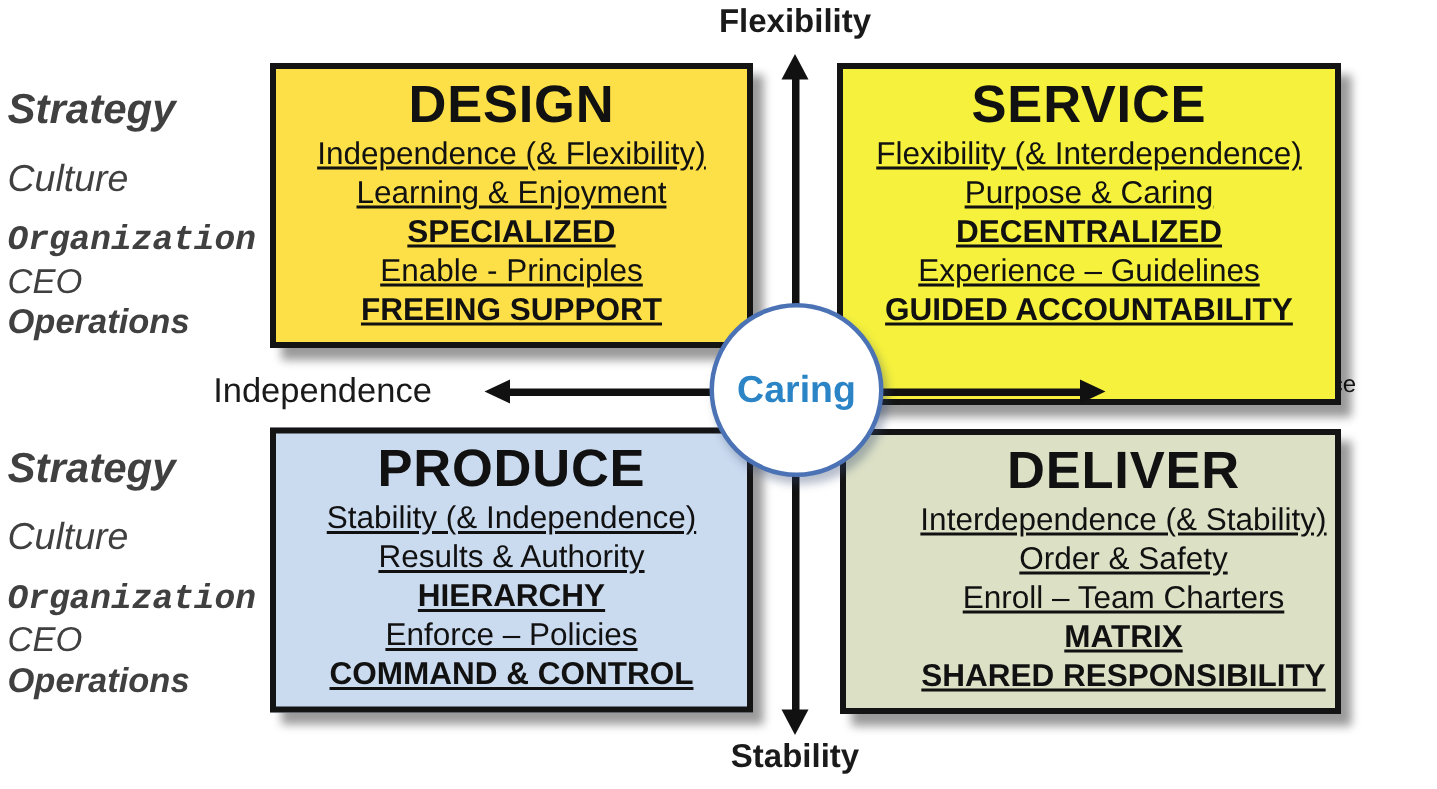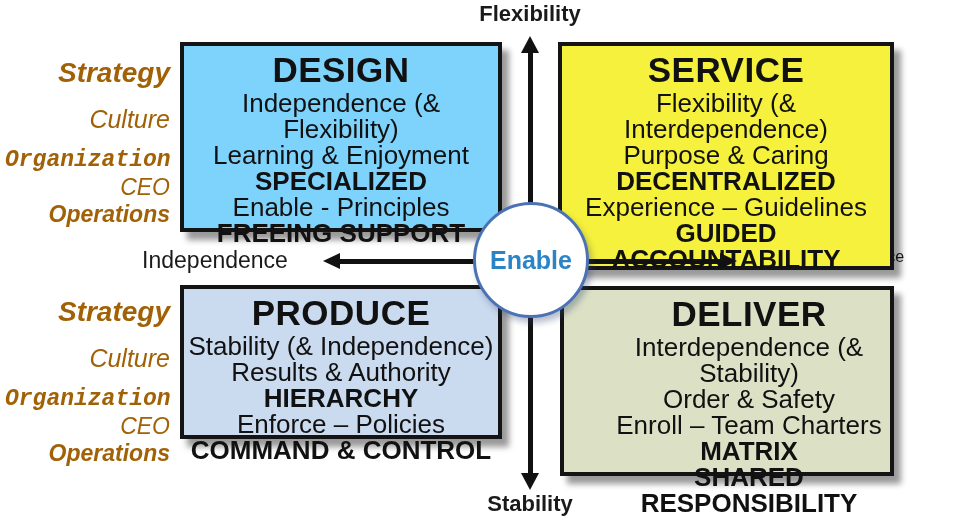--- a/index.html
+++ b/index.html
@@ -15,41 +15,41 @@
   .axis-label.right {left:744px;top:248px;width:200px;font-size:16px;font-weight:normal;}
   
   .v-shaft{position:absolute;left:528px;top:50px;width:5px;height:426px;background:#111;z-index:2;}
   .h-shaft{position:absolute;left:338px;top:259px;width:384px;height:5px;background:#111;z-index:2;}
   .head{position:absolute;width:0;height:0;z-index:2;}
   .head.up   {left:521px;top:36px;border-left:9px solid transparent;border-right:9px solid transparent;border-bottom:17px solid #111;}
   .head.down {left:521px;top:473px;border-left:9px solid transparent;border-right:9px solid transparent;border-top:17px solid #111;}
   .head.leftward {left:323px;top:253px;border-top:8px solid transparent;border-bottom:8px solid transparent;border-right:17px solid #111;}
   .head.rightward{left:720px;top:253px;border-top:8px solid transparent;border-bottom:8px solid transparent;border-left:17px solid #111;}
   
-  .side-labels{position:absolute;left:5px;width:165px;text-align:right;color:#a16207;}
+  .side-labels{position:absolute;left:5px;width:165px;text-align:left;color:#404040;}
   .side-labels.g-top{top:57px;}
   .side-labels.g-bottom{top:296px;}
   .lbl{font-style:italic;}
   .lbl.l-strategy    {font-size:28px;font-weight:bold;line-height:32px;margin-bottom:16px;}
   .lbl.l-culture     {font-size:25px;font-weight:normal;line-height:28px;margin-bottom:14px;}
   .lbl.l-organization{font-size:23px;font-weight:bold;line-height:26px;margin-bottom:1px;font-family:Liberation Mono, monospace;}
   .lbl.l-ceo         {font-size:23px;font-weight:normal;line-height:26px;margin-bottom:1px;}
   .lbl.l-operations  {font-size:23px;font-weight:bold;line-height:26px;}
   
   .qbox{
     position:absolute;box-sizing:border-box;border:4px solid #141414;
     box-shadow:7px 8px 6px rgba(0,0,0,0.40);
     text-align:center;padding-top:3px;z-index:1;
   }
   .qbox.design {left:180px;top:42px;width:322px;height:190px;}
   .qbox.service{left:558px;top:42px;width:336px;height:228px;}
-  .qbox.produce{left:180px;top:285px;width:322px;height:154px;}
+  .qbox.produce{left:180px;top:285px;width:322px;height:190px;}
   .qbox.deliver{left:560px;top:286px;width:334px;height:190px;padding-left:44px;}
   .q-title{font-size:35px;font-weight:bold;line-height:41px;letter-spacing:0.5px;}
-  .q-line{font-size:26px;line-height:26px;}
+  .q-line{font-size:21px;line-height:26px;text-decoration:underline;}
   .q-line.em{font-weight:bold;}
   
   .purpose{
     position:absolute;left:473px;top:202px;width:116px;height:116px;box-sizing:border-box;
     border:3px solid #4A72B4;border-radius:50%;background:#ffffff;z-index:6;
     display:flex;align-items:center;justify-content:center;
     box-shadow:3px 5px 6px rgba(50,70,110,0.35);
   }
   .purpose span{font-size:25px;font-weight:bold;color:#2B84C6;}
 </style>
@@ -79,21 +79,21 @@
   </div>
 
   <div class="side-labels g-bottom">
     <div class="lbl l-strategy">Strategy</div>
     <div class="lbl l-culture">Culture</div>
     <div class="lbl l-organization">Organization</div>
     <div class="lbl l-ceo">CEO</div>
     <div class="lbl l-operations">Operations</div>
   </div>
 
-  <div class="qbox design" style="background: #7dd3fc;">
+  <div class="qbox design" style="background: #fde047;">
     <div class="q-title">DESIGN</div>
     <div class="q-line">Independence (&amp; Flexibility)</div>
     <div class="q-line">Learning &amp; Enjoyment</div>
     <div class="q-line em">SPECIALIZED</div>
     <div class="q-line">Enable - Principles</div>
     <div class="q-line em">FREEING SUPPORT</div>
   </div>
 
   <div class="qbox service" style="background: rgb(245, 241, 61);">
     <div class="q-title">SERVICE</div>
@@ -116,16 +116,16 @@
   <div class="qbox deliver" style="background: rgb(220, 225, 198);">
     <div class="q-title">DELIVER</div>
     <div class="q-line">Interdependence (&amp; Stability)</div>
     <div class="q-line">Order &amp; Safety</div>
     <div class="q-line">Enroll – Team Charters</div>
     <div class="q-line em">MATRIX</div>
     <div class="q-line em">SHARED RESPONSIBILITY</div>
   </div>
 
   <div class="purpose">
-    <span>Enable</span>
+    <span>Caring</span>
   </div>
 
 </div>
 
 </body></html>

